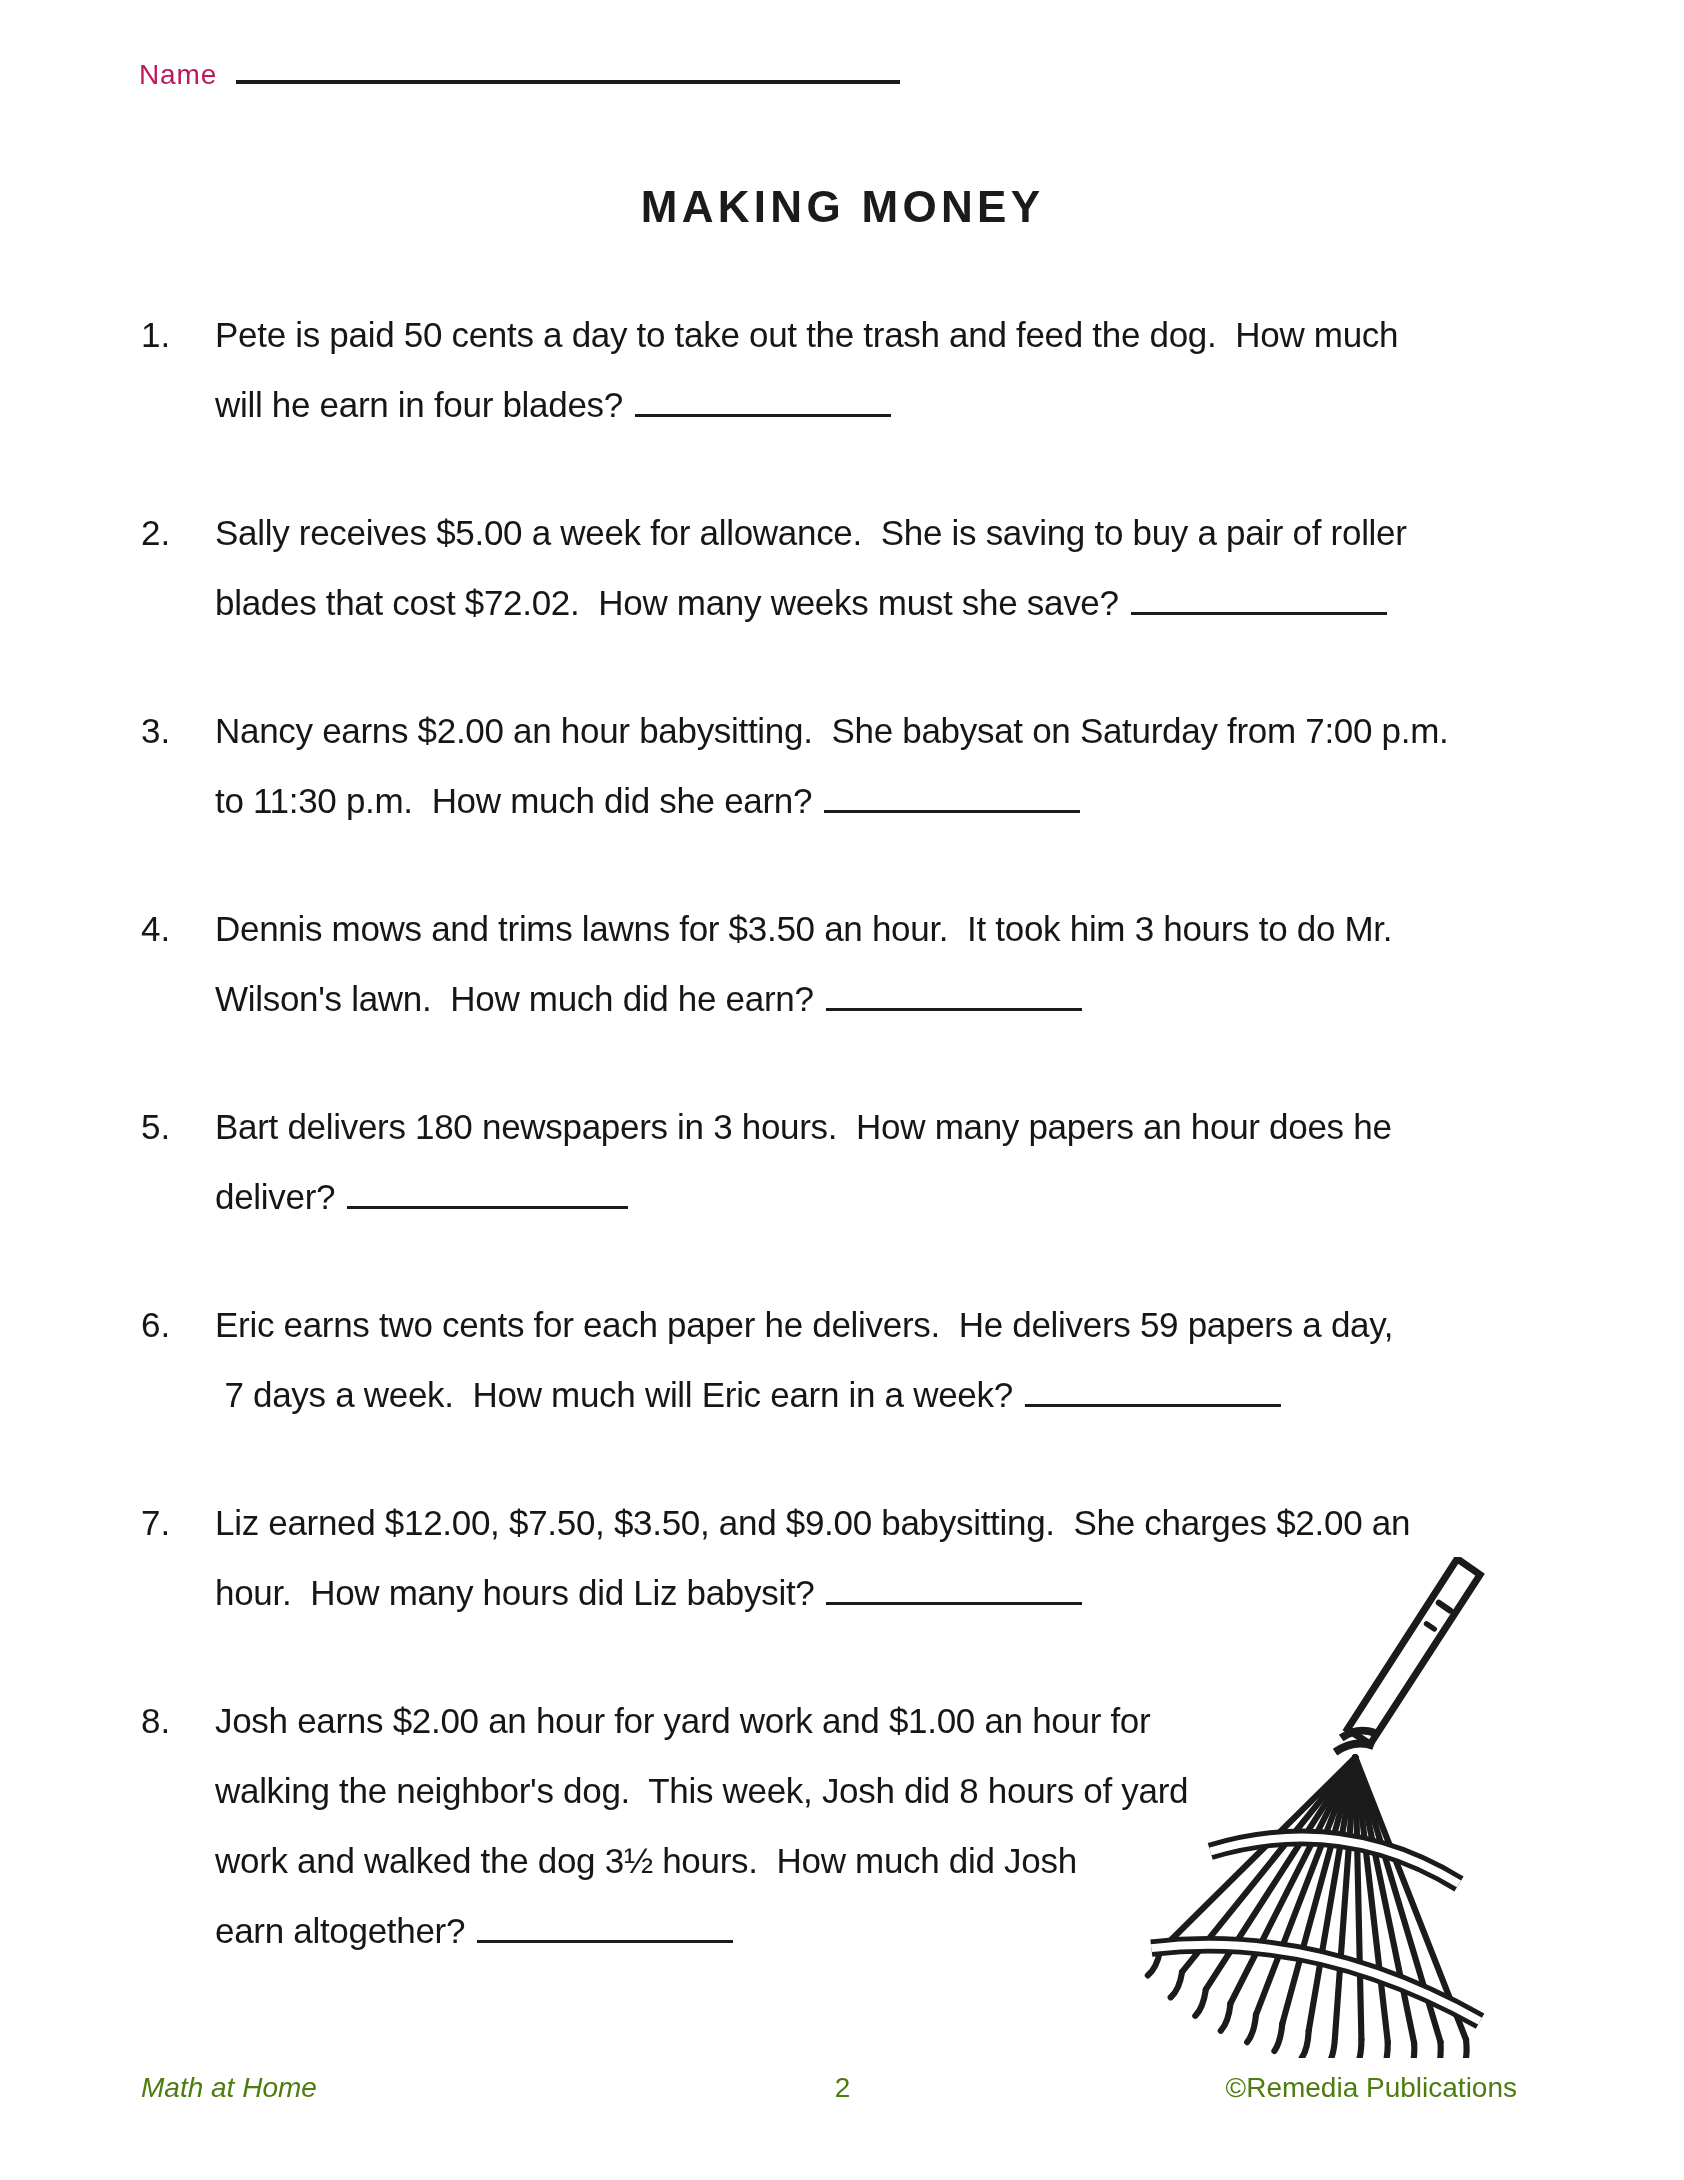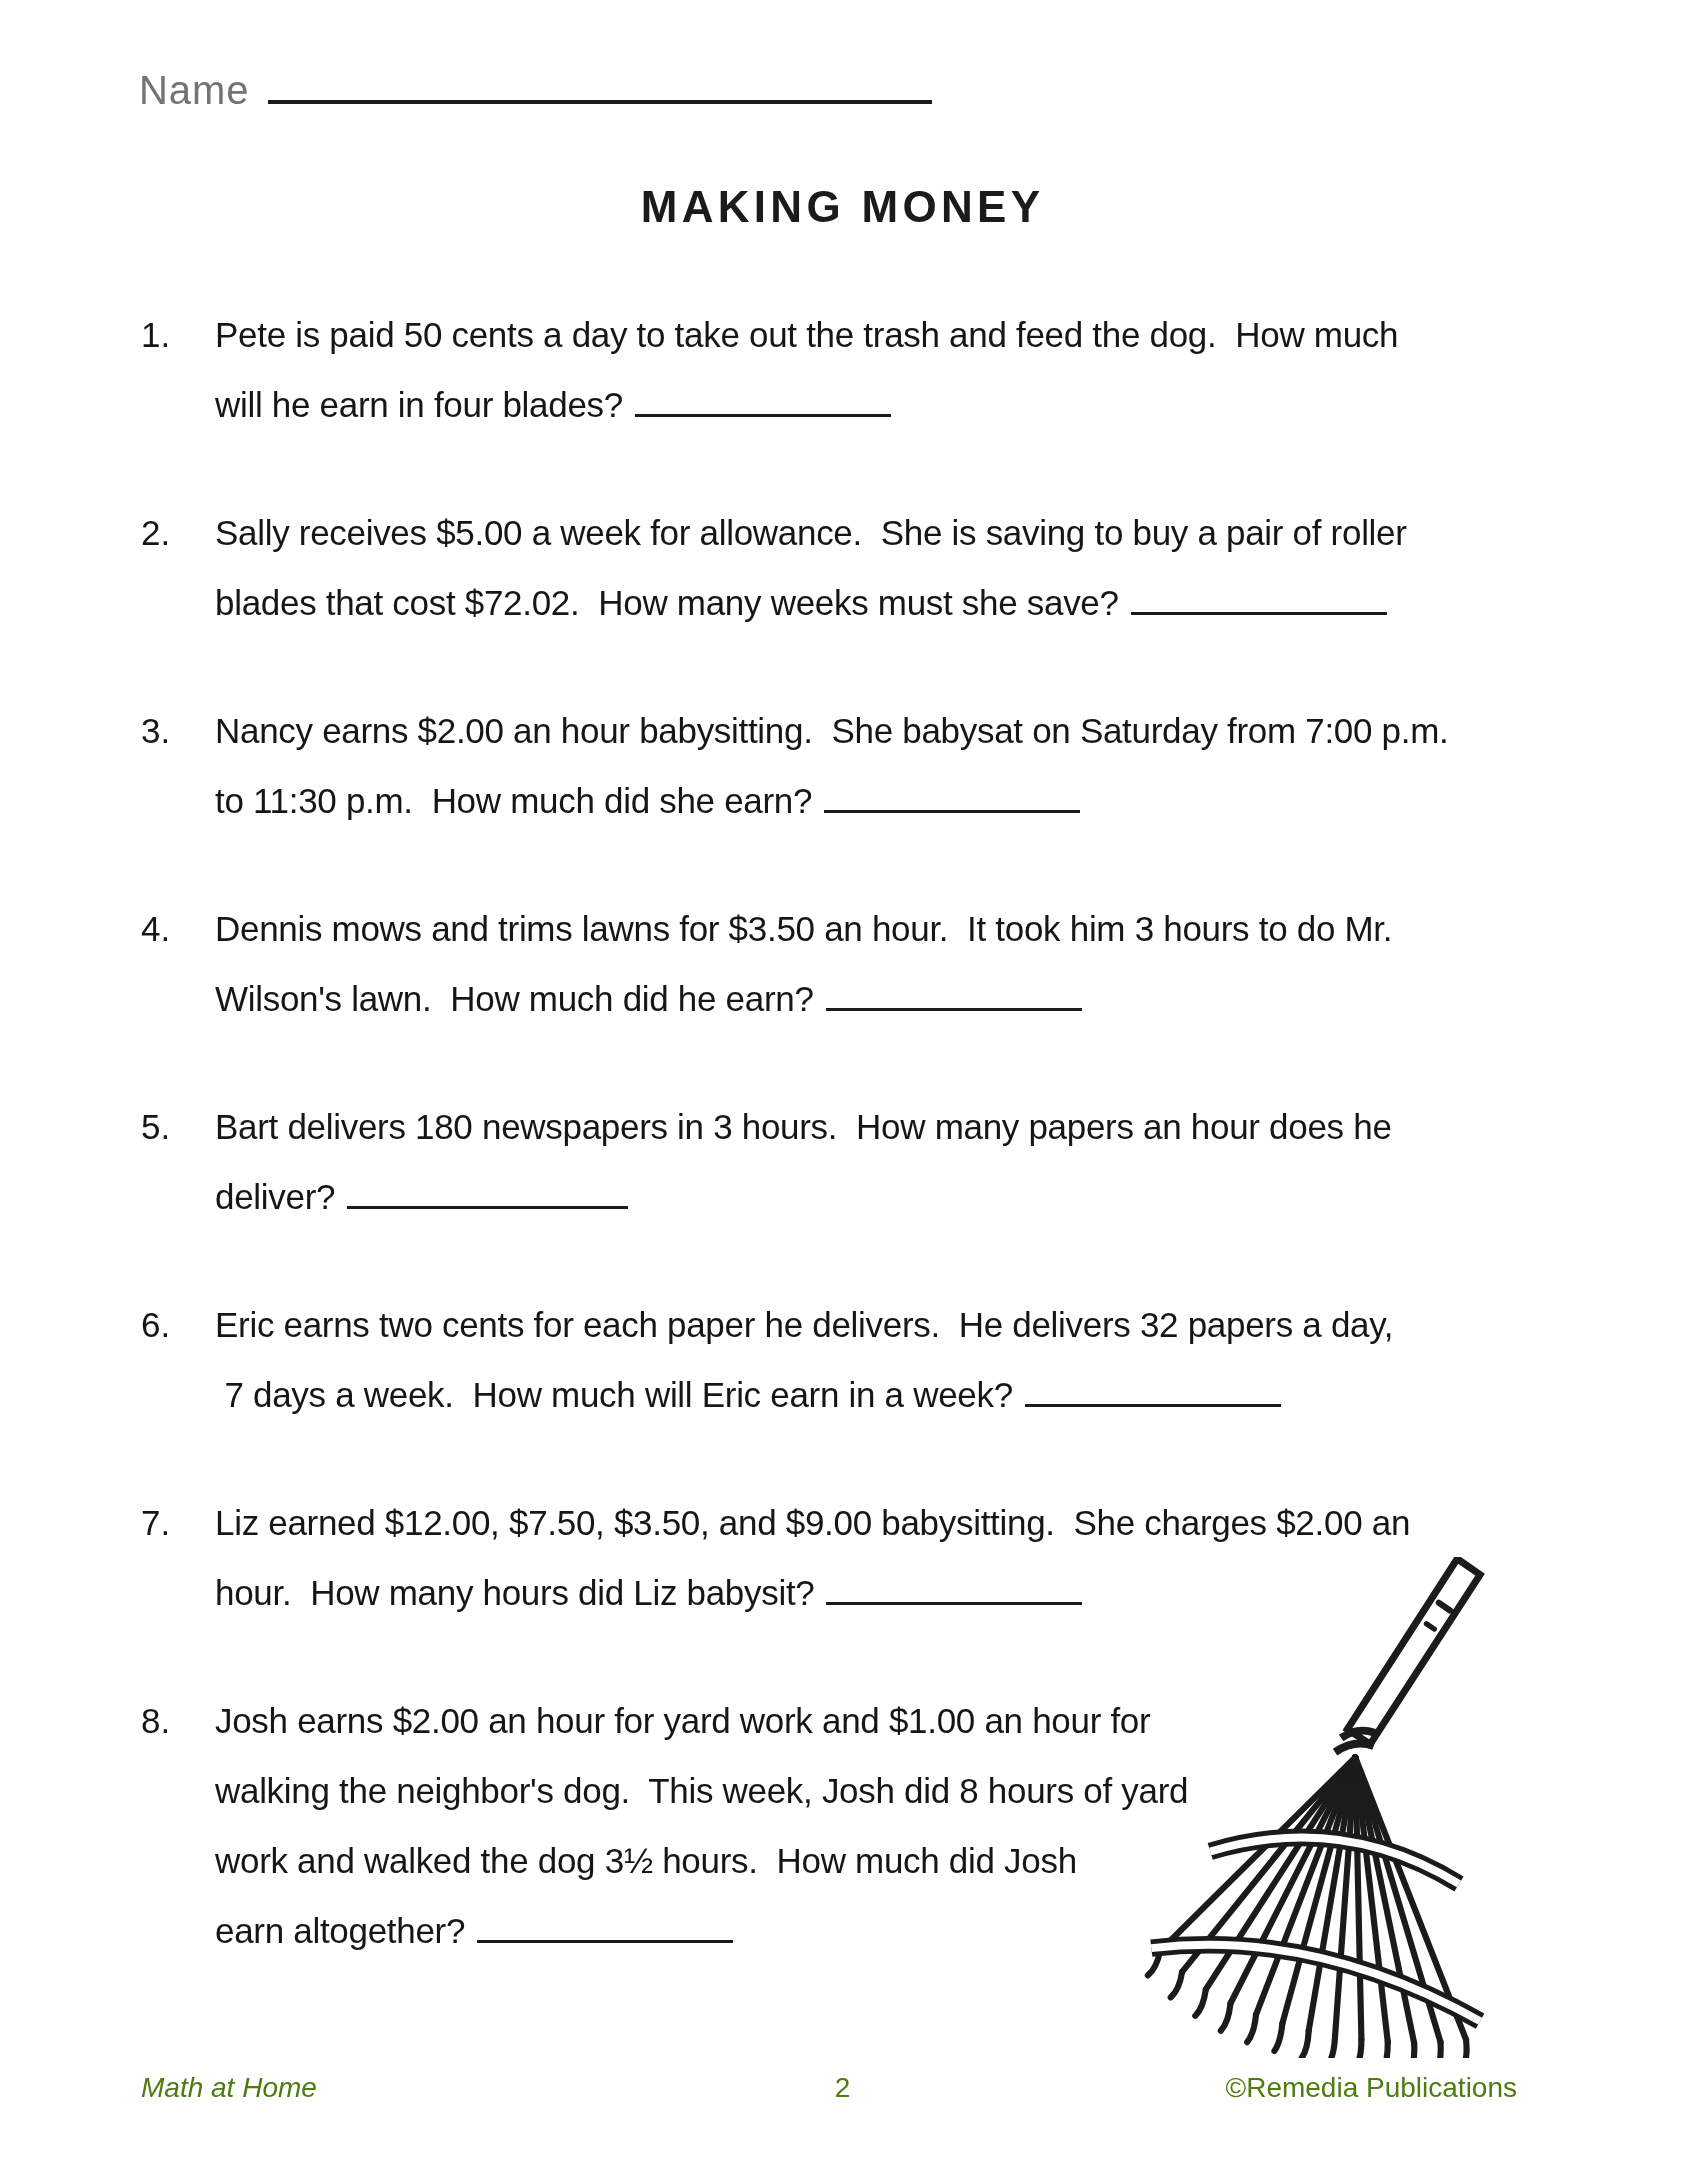--- a/index.html
+++ b/index.html
@@ -4,22 +4,22 @@
 <style>
   * { margin:0; padding:0; box-sizing:border-box; }
   html,body { width:1685px; height:2181px; background:#ffffff; }
   body {
     position:relative;
     font-family:"Liberation Sans", sans-serif;
     color:#161616;
     overflow:hidden;
   }
   .name-row {
-    position:absolute; top:68px; left:139px;
-    font-size:40px; letter-spacing:0.9px; color:#737373;
+    position:absolute; top:50px; left:139px;
+    font-size:28px; letter-spacing:0.9px; color:#be185d;
   }
   .name-row .name-label { vertical-align:baseline; }
   .name-blank {
     display:inline-block; width:664px; height:34px;
     border-bottom:4.3px solid #1b1b1b; margin-left:19px;
   }
   .page-title {
     position:absolute; top:182px; left:0; width:1685px;
     text-align:center; font-size:44px; font-weight:bold;
     letter-spacing:4.3px; color:#1b1b1b;
@@ -100,21 +100,21 @@
     <span class="num">5.</span>
     <div class="ptext">
       <span class="line">Bart delivers 180 newspapers in 3 hours.  How many papers an hour does he</span>
       <span class="line"><span>deliver?</span><span class="blank" style="width:281px"></span></span>
     </div>
   </div>
 
   <div class="problem">
     <span class="num">6.</span>
     <div class="ptext">
-      <span class="line">Eric earns two cents for each paper he delivers.  He delivers 32 papers a day,</span>
+      <span class="line">Eric earns two cents for each paper he delivers.  He delivers 59 papers a day,</span>
       <span class="line"><span> 7 days a week.  How much will Eric earn in a week?</span><span class="blank"></span></span>
     </div>
   </div>
 
   <div class="problem">
     <span class="num">7.</span>
     <div class="ptext">
       <span class="line">Liz earned $12.00, $7.50, $3.50, and $9.00 babysitting.  She charges $2.00 an</span>
       <span class="line"><span>hour.  How many hours did Liz babysit?</span><span class="blank"></span></span>
     </div>

